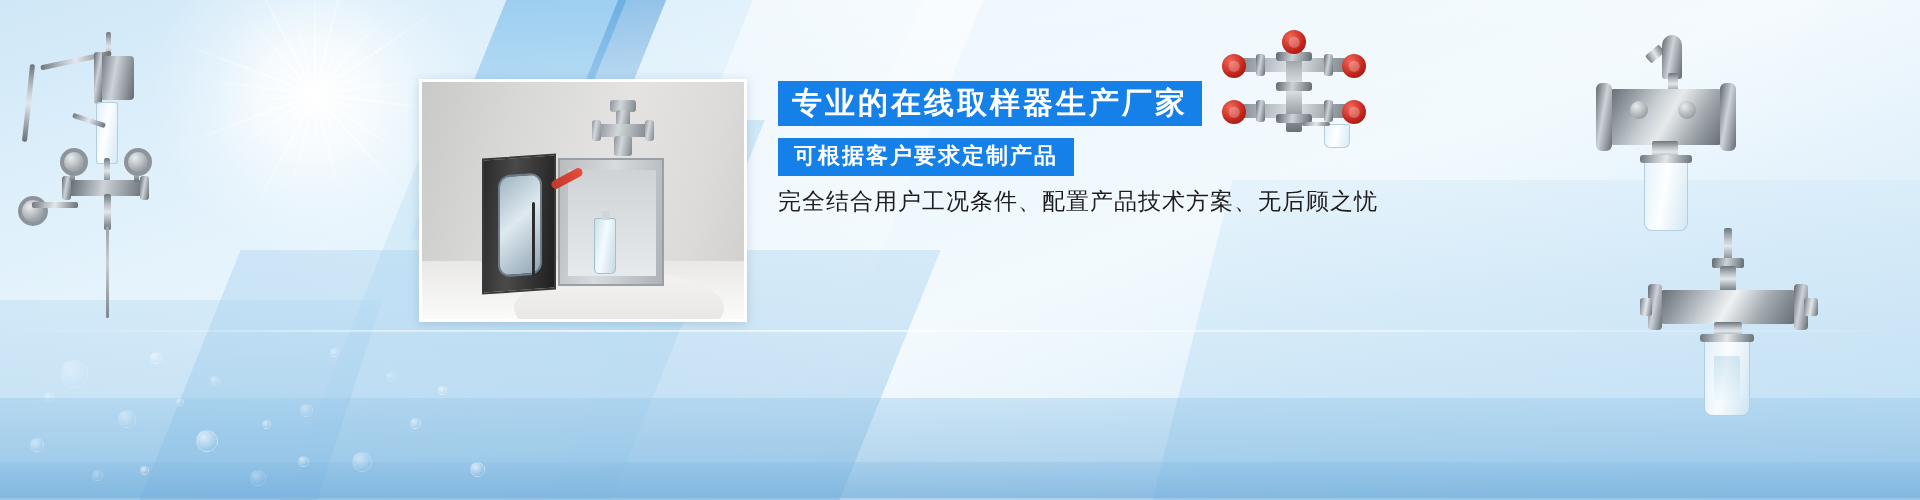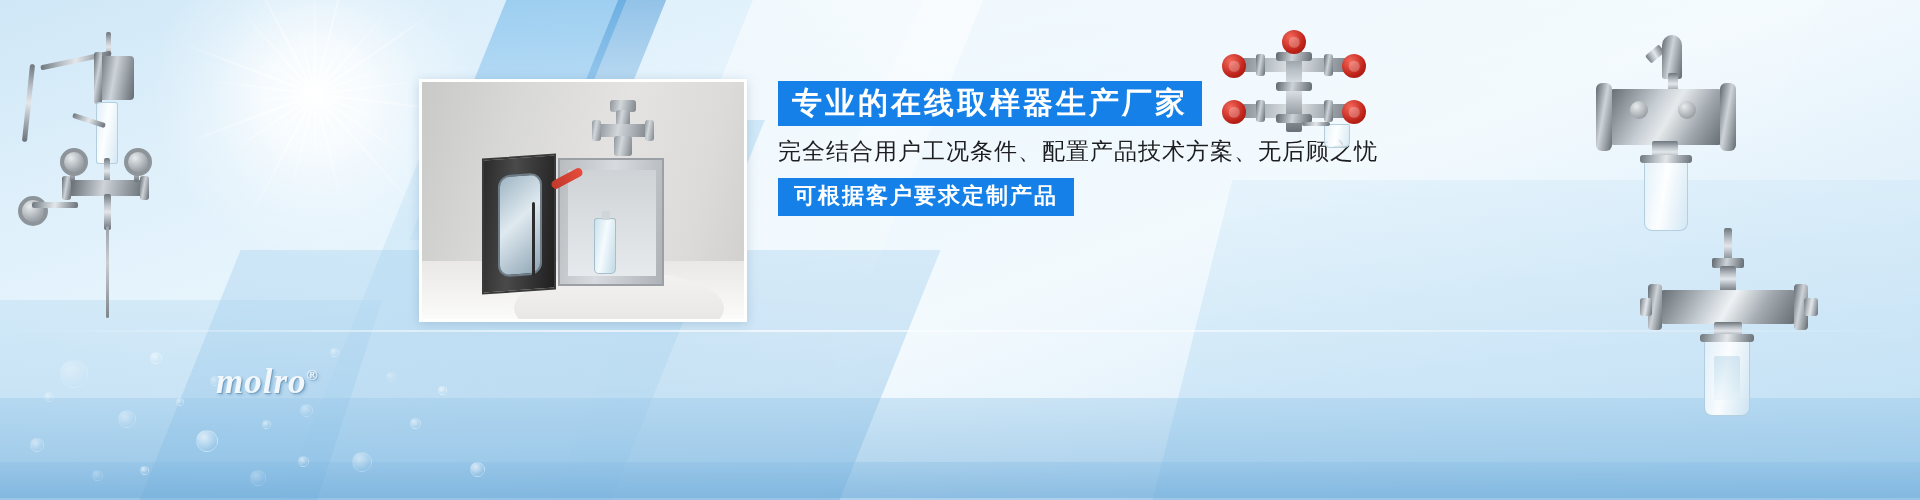--- a/index.html
+++ b/index.html
@@ -256,22 +256,22 @@
       <div class="vb" style="left:22px;top:36px;width:18px;height:20px;"></div>
 
     </div>
     <div class="ph-red"></div>
     <div class="ph-tube"></div>
     <div class="ph-bot"></div>
   </div>
 
   <div id="text-block">
     <div><span id="tagline-primary">专业的在线取样器生产厂家</span></div>
+    <div><span id="tagline-custom">可根据客户要求定制产品</span></div>
     <div id="tagline-secondary">完全结合用户工况条件、配置产品技术方案、无后顾之忧</div>
-    <div><span id="tagline-custom">可根据客户要求定制产品</span></div>
   </div>
 
   <div class="eq" style="left:1212px;top:22px;width:170px;height:126px;">
     <div class="mt" style="left:18px;top:36px;width:128px;height:14px;"></div>
     <div class="mt" style="left:18px;top:82px;width:128px;height:14px;"></div>
     <div class="mt-v" style="left:74px;top:22px;width:16px;height:88px;"></div>
     <div class="fl" style="left:64px;top:30px;width:36px;height:9px;"></div>
     <div class="fl" style="left:64px;top:60px;width:36px;height:9px;"></div>
     <div class="fl" style="left:64px;top:92px;width:36px;height:9px;"></div>
     <div class="fl" style="left:44px;top:32px;width:9px;height:22px;"></div>
@@ -330,19 +330,14 @@
     <div class="fl" style="left:154px;top:56px;width:14px;height:46px;border-radius:4px;"></div>
     <div class="mt" style="left:0px;top:70px;width:12px;height:18px;border-radius:3px;"></div>
     <div class="mt" style="left:164px;top:70px;width:14px;height:18px;border-radius:3px;"></div>
     <div class="mt-v" style="left:74px;top:94px;width:28px;height:18px;"></div>
     <div class="glass" style="left:64px;top:110px;width:46px;height:78px;border-radius:3px 3px 8px 8px;"></div>
     <div class="mt" style="left:60px;top:106px;width:54px;height:8px;border-radius:3px;"></div>
     <div style="position:absolute;left:74px;top:128px;width:26px;height:44px;border-radius:2px;
          background:linear-gradient(180deg,rgba(150,195,220,.35),rgba(200,228,242,.15));"></div>
   </div>
 
-  <div id="logo">
-    <div id="logo-text">
-      <span>molro</span><sup>®</sup>
-    </div>
-  </div>
 
 </div>
 
 </body></html>

